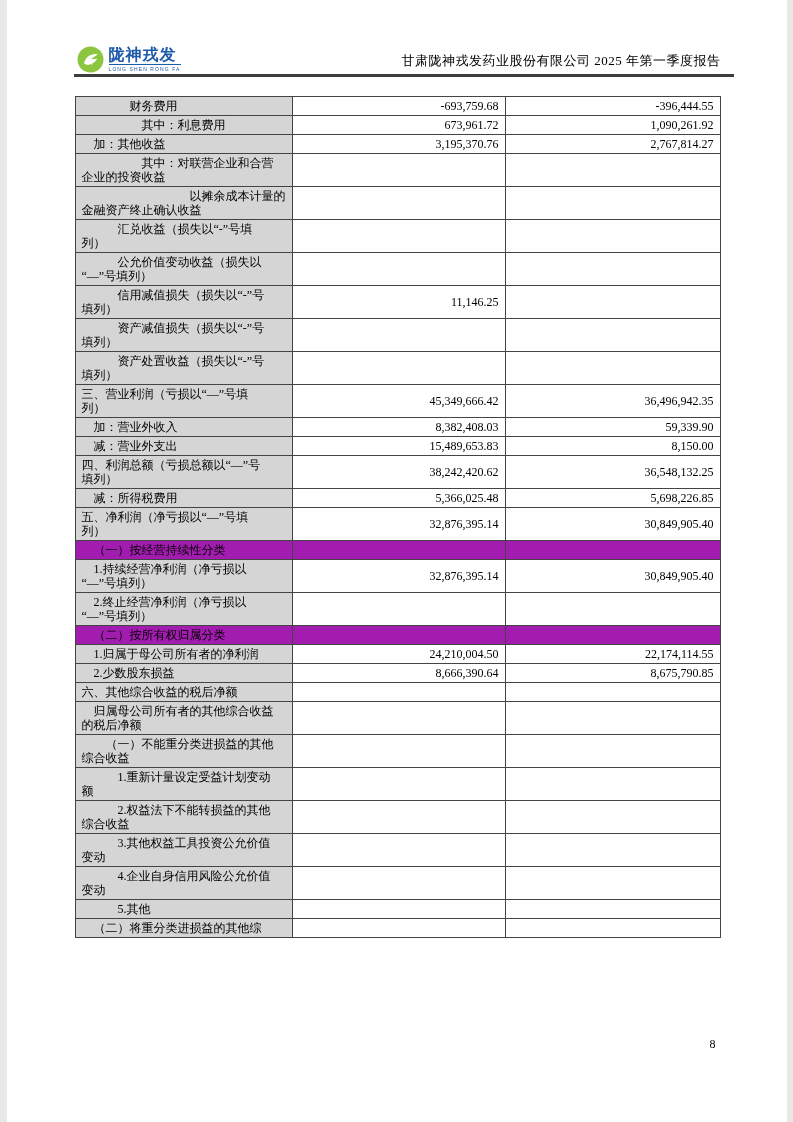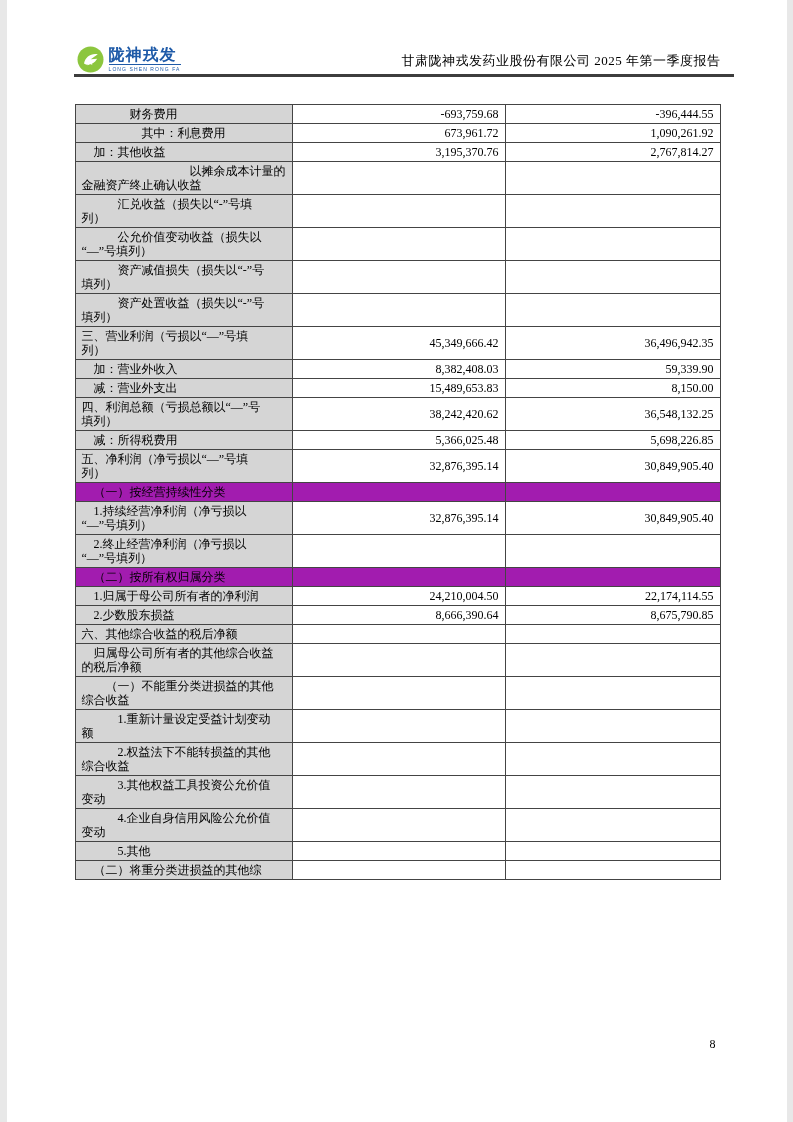--- a/index.html
+++ b/index.html
@@ -20,21 +20,21 @@
     font-size:5px; letter-spacing:1.1px; color:#1e5aa8; border-top:1px solid #1e5aa8;
     padding-top:1px; margin-top:1px; white-space:nowrap;
   }
   .report-title {
     position:absolute; right:66px; top:52px;
     font-size:13px; font-weight:normal; letter-spacing:0.5px; white-space:nowrap;
   }
   .header-rule { position:absolute; left:67px; top:74px; width:660px; height:3px; background:#3d3d3d; }
   
   table.statement {
-    position:absolute; left:68px; top:104px; width:645px;
+    position:absolute; left:68px; top:96px; width:645px;
     border-collapse:collapse; table-layout:fixed;
   }
   table.statement td {
     border:1px solid #444; font-size:12px; line-height:14px;
     padding:2px 6px; vertical-align:middle; overflow:hidden;
   }
   td.label { background:#d5d5d5; text-align:left; padding:2px 4px; white-space:pre-wrap; word-break:break-all; }
   td.num { text-align:right; background:#fff; }
   tr.full-gray td { background:#a21caf; }
   .page-number { position:absolute; right:71px; top:1037px; font-size:12px; }
@@ -78,35 +78,47 @@
           <td class="label">　　　　　其中：利息费用</td>
           <td class="num">673,961.72</td>
           <td class="num">1,090,261.92</td>
         </tr>
         <tr>
           <td class="label">　加：其他收益</td>
           <td class="num">3,195,370.76</td>
           <td class="num">2,767,814.27</td>
         </tr>
         <tr>
+          <td class="label">　　　　　其中：对联营企业和合营
+企业的投资收益</td>
+          <td class="num"></td>
+          <td class="num"></td>
+        </tr>
+        <tr>
           <td class="label">　　　　　　　　　以摊余成本计量的
 金融资产终止确认收益</td>
           <td class="num"></td>
           <td class="num"></td>
         </tr>
         <tr>
           <td class="label">　　　汇兑收益（损失以“-”号填
 列）</td>
           <td class="num"></td>
           <td class="num"></td>
         </tr>
         <tr>
           <td class="label">　　　公允价值变动收益（损失以
 “—”号填列）</td>
           <td class="num"></td>
+          <td class="num"></td>
+        </tr>
+        <tr>
+          <td class="label">　　　信用减值损失（损失以“-”号
+填列）</td>
+          <td class="num">11,146.25</td>
           <td class="num"></td>
         </tr>
         <tr>
           <td class="label">　　　资产减值损失（损失以“-”号
 填列）</td>
           <td class="num"></td>
           <td class="num"></td>
         </tr>
         <tr>
           <td class="label">　　　资产处置收益（损失以“-”号

